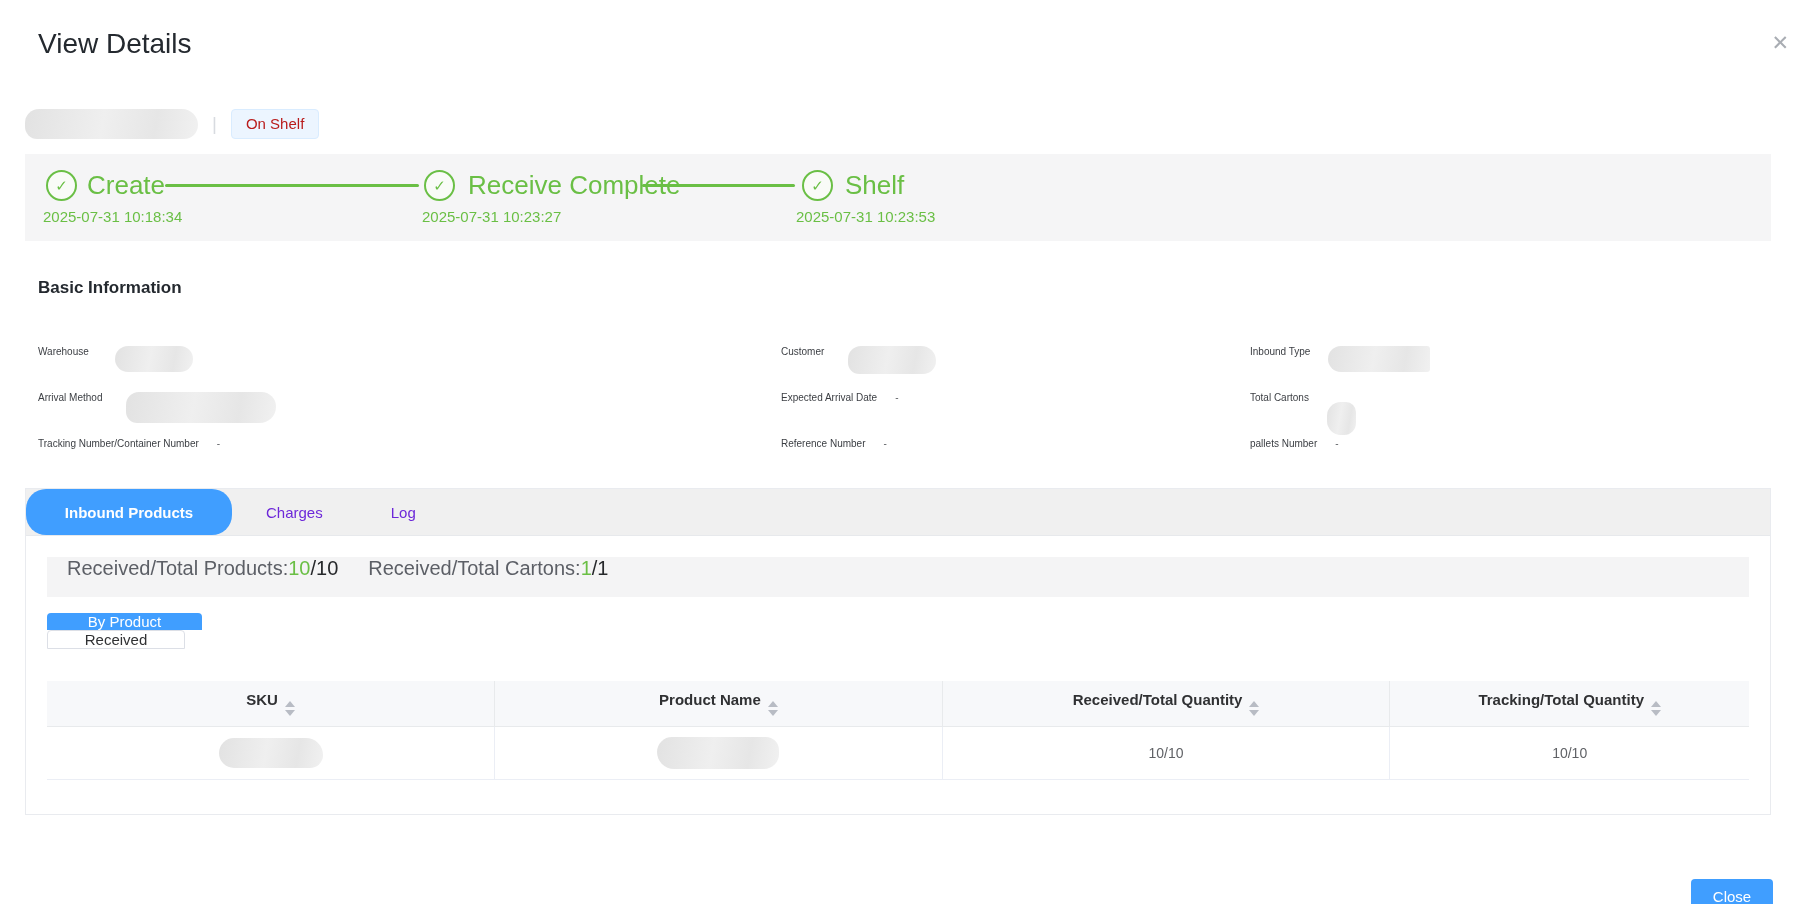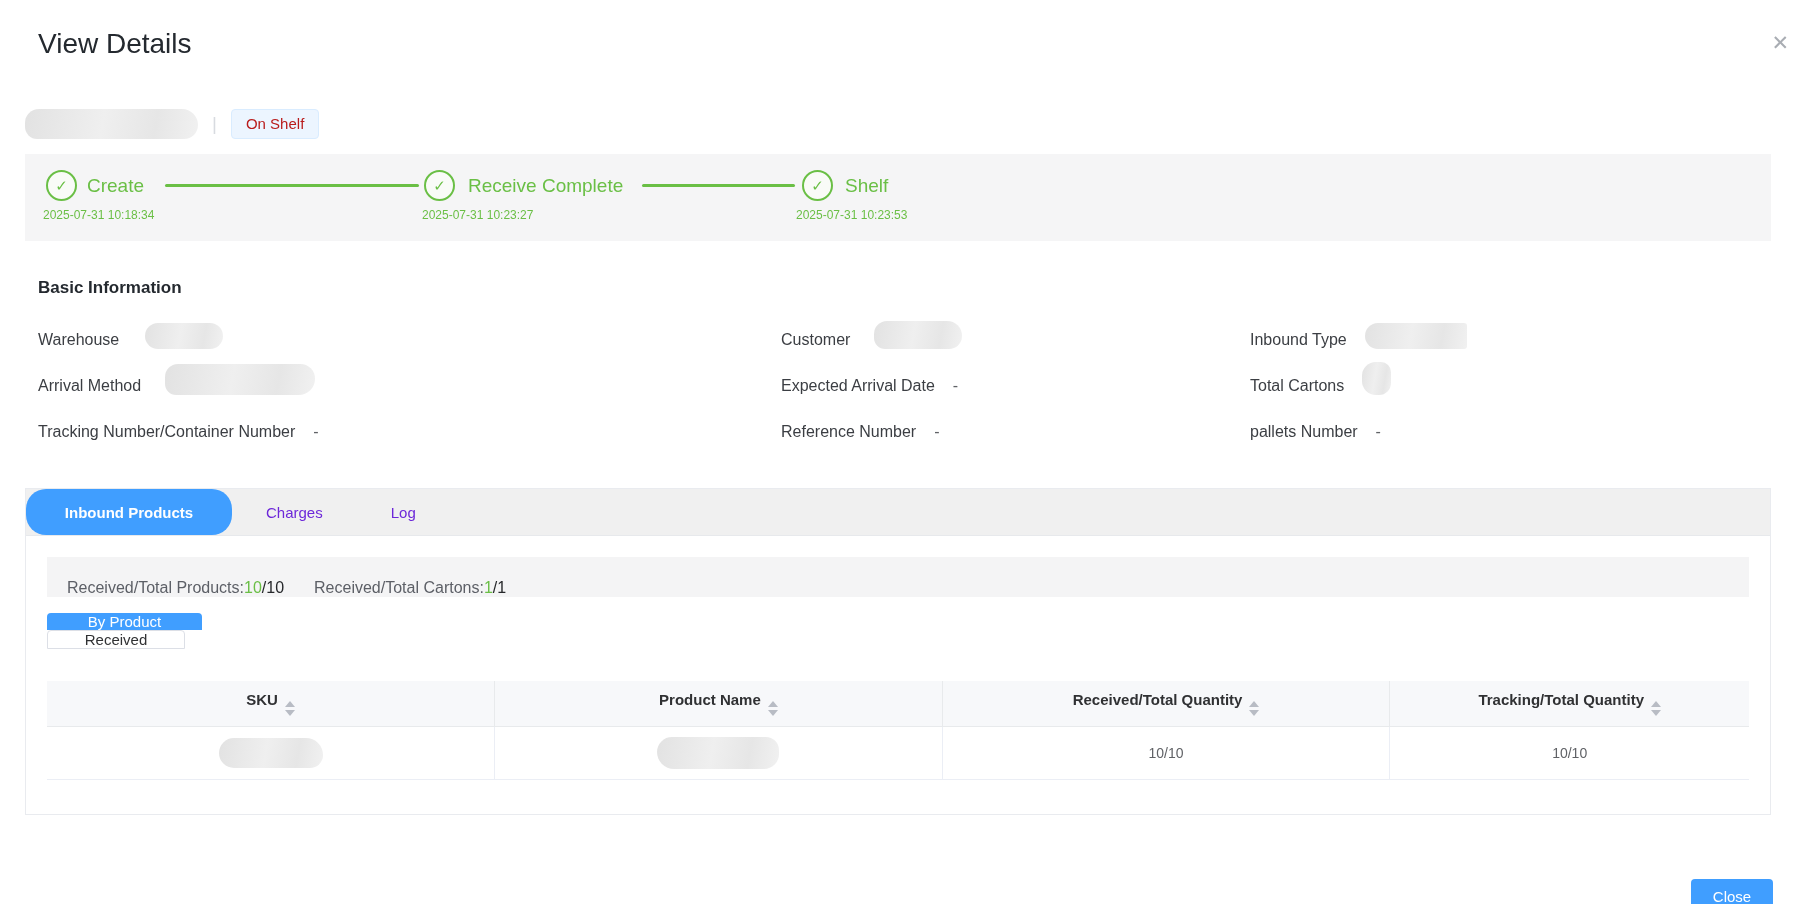--- a/index.html
+++ b/index.html
@@ -21,51 +21,51 @@
   .badge { height:30px; line-height:28px; padding:0 14px; background:#ecf5ff;
     border:1px solid #d9ecff; border-radius:4px; color:#b91c1c; font-size:15px; }
 
   
   .steps-box { position:relative; margin:15px 25px 0 25px; width:1746px; height:87px;
     background:#f5f5f6; }
   .step-circle { position:absolute; top:16px; width:31px; height:31px; border-radius:50%;
     border:2.5px solid #6abf45; background:#f9fbf7; display:flex; align-items:center;
     justify-content:center; color:#6abf45; font-size:15px; }
   .step-label { position:absolute; top:16px; height:31px; line-height:31px; color:#6abf45;
-    font-size:19px; }
+    font-size:26px; }
   .step-line { position:absolute; top:30px; height:3px; background:#6abf45; border-radius:2px; }
-  .step-time { position:absolute; top:54px; color:#6abf45; font-size:12px; }
+  .step-time { position:absolute; top:54px; color:#6abf45; font-size:15px; }
   .c1 { left:21px; }  .l1 { left:62px; }  .ln1 { left:140px; width:254px; } .t1 { left:18px; }
   .c2 { left:399px; } .l2 { left:443px; } .ln2 { left:617px; width:153px; } .t2 { left:397px; }
   .c3 { left:777px; } .l3 { left:820px; }                                  .t3 { left:771px; }
 
   
   .bi-heading { margin:37px 0 0 38px; font-size:17px; font-weight:700; color:#24292f; }
   .bi-grid { position:relative; height:150px; margin-top:0; }
-  .bi-field { position:absolute; height:30px; display:flex; align-items:flex-end; font-size:16px; color:#3b3e43; }
+  .bi-field { position:absolute; height:30px; display:flex; align-items:flex-start; font-size:10px; color:#3b3e43;margin-top:27px; }
   .bi-field .val { margin-left:18px; color:#606266; }
   .col1 { left:38px; } .col2 { left:781px; } .col3 { left:1250px; }
   .row1 { top:21px; } .row2 { top:67px; } .row3 { top:113px; }
   .blob-warehouse { width:78px; height:26px; margin-left:26px; }
   .blob-customer  { width:88px; height:28px; margin-left:24px; border-radius:14px 16px 14px 12px; }
   .blob-inbound   { width:102px; height:26px; margin-left:18px; border-radius:13px 3px 3px 13px; }
   .blob-arrival   { width:150px; height:31px; margin-left:24px; border-radius:15px 17px 19px 13px; }
   .blob-cartons   { width:29px; height:33px; margin-left:18px; margin-top:10px; border-radius:14px 10px 12px 14px; }
 
   
   .tab-card { margin:40px 25px 0 25px; width:1746px; border:1px solid #e9ebef; background:#fff; }
   .tab-bar { display:flex; height:47px; background:#f0f0f0; border-bottom:1px solid #e7e9ec; }
   .tab { display:flex; align-items:center; justify-content:center; font-size:15px;
     color:#6d28d9; cursor:pointer; }
   .tab.active { width:206px; background:#409eff; color:#fff; font-weight:700;border-radius:20px; }
   .tab.plain { padding:0 34px; }
 
   .tab-content { padding:21px 21px 17px 21px; }
-  .stats-strip { height:40px; background:#f4f4f5; display:flex; align-items:flex-end;
-    padding-left:20px; font-size:16px; color:#5c5f66; }
+  .stats-strip { height:40px; background:#f4f4f5; display:flex; align-items:flex-start;
+    padding-left:20px; font-size:20px; color:#5c5f66; }
   .stats-group { margin-right:30px; }
   .stats-group .num-green { color:#6abf45; }
   .stats-group .num-dark { color:#26282b; }
 
   .subtabs { display:flex; margin-top:16px; height:42px;flex-direction:column; }
   .subtab { display:flex; align-items:center; justify-content:center; font-size:15px;
     cursor:pointer; border-radius:4px 4px 0 0; }
   .subtab.active { width:155px; background:#409eff; color:#fff; }
   .subtab.plain { width:138px; background:#fff; border:1px solid #dcdfe6; color:#303133; }
 

